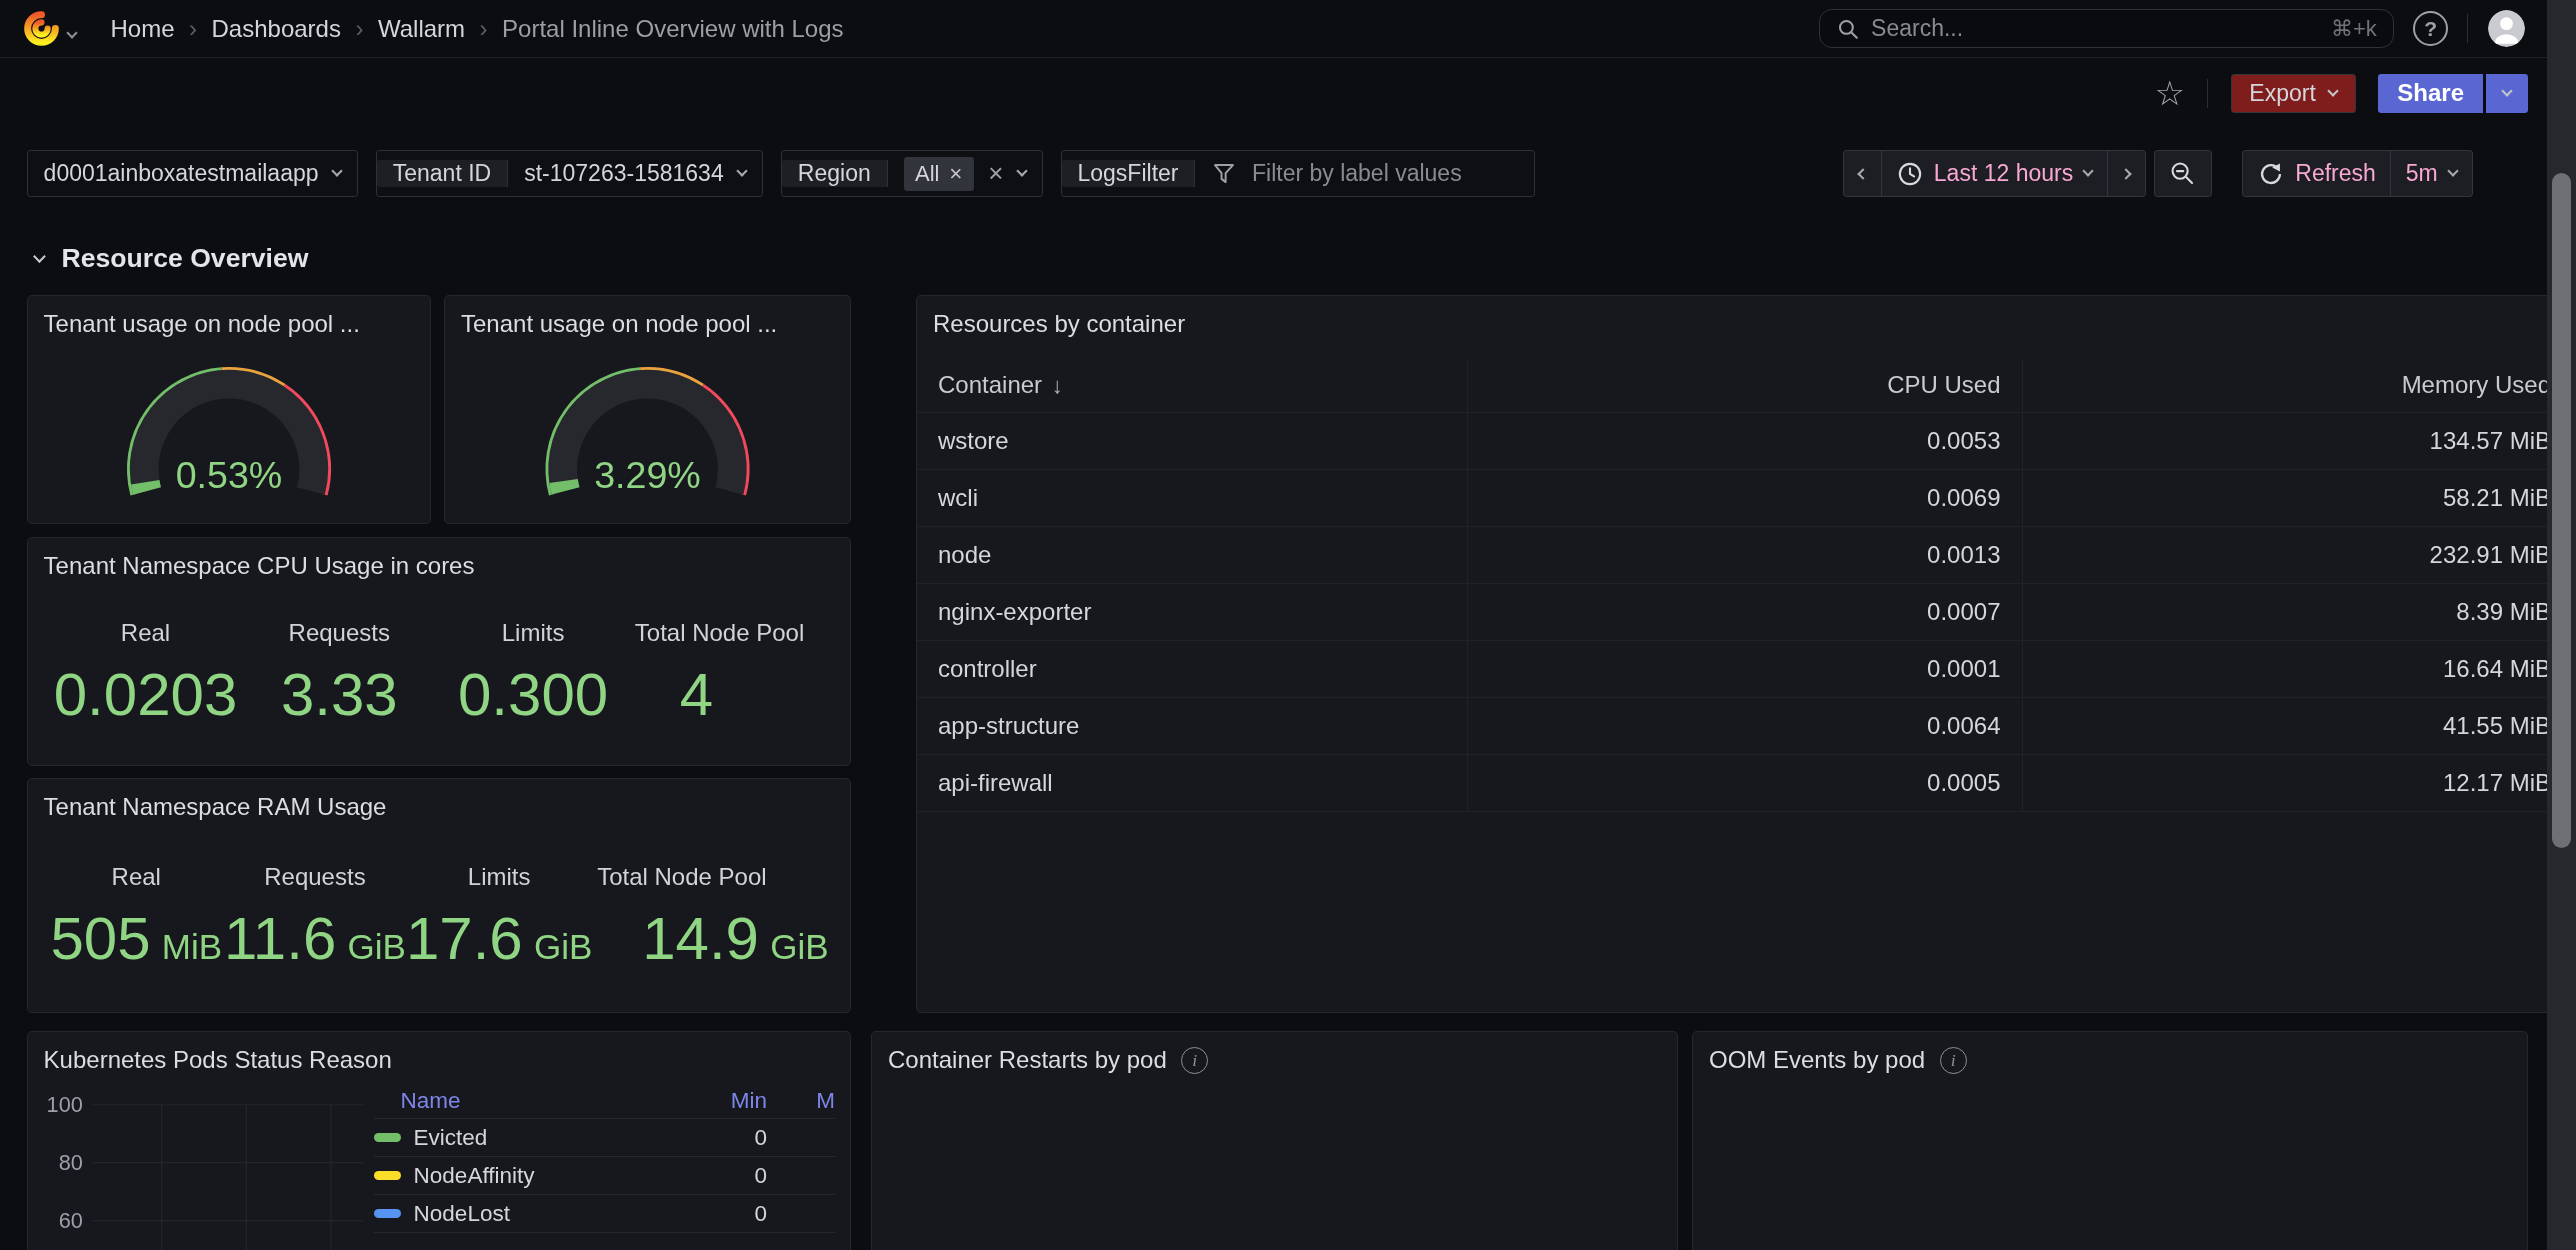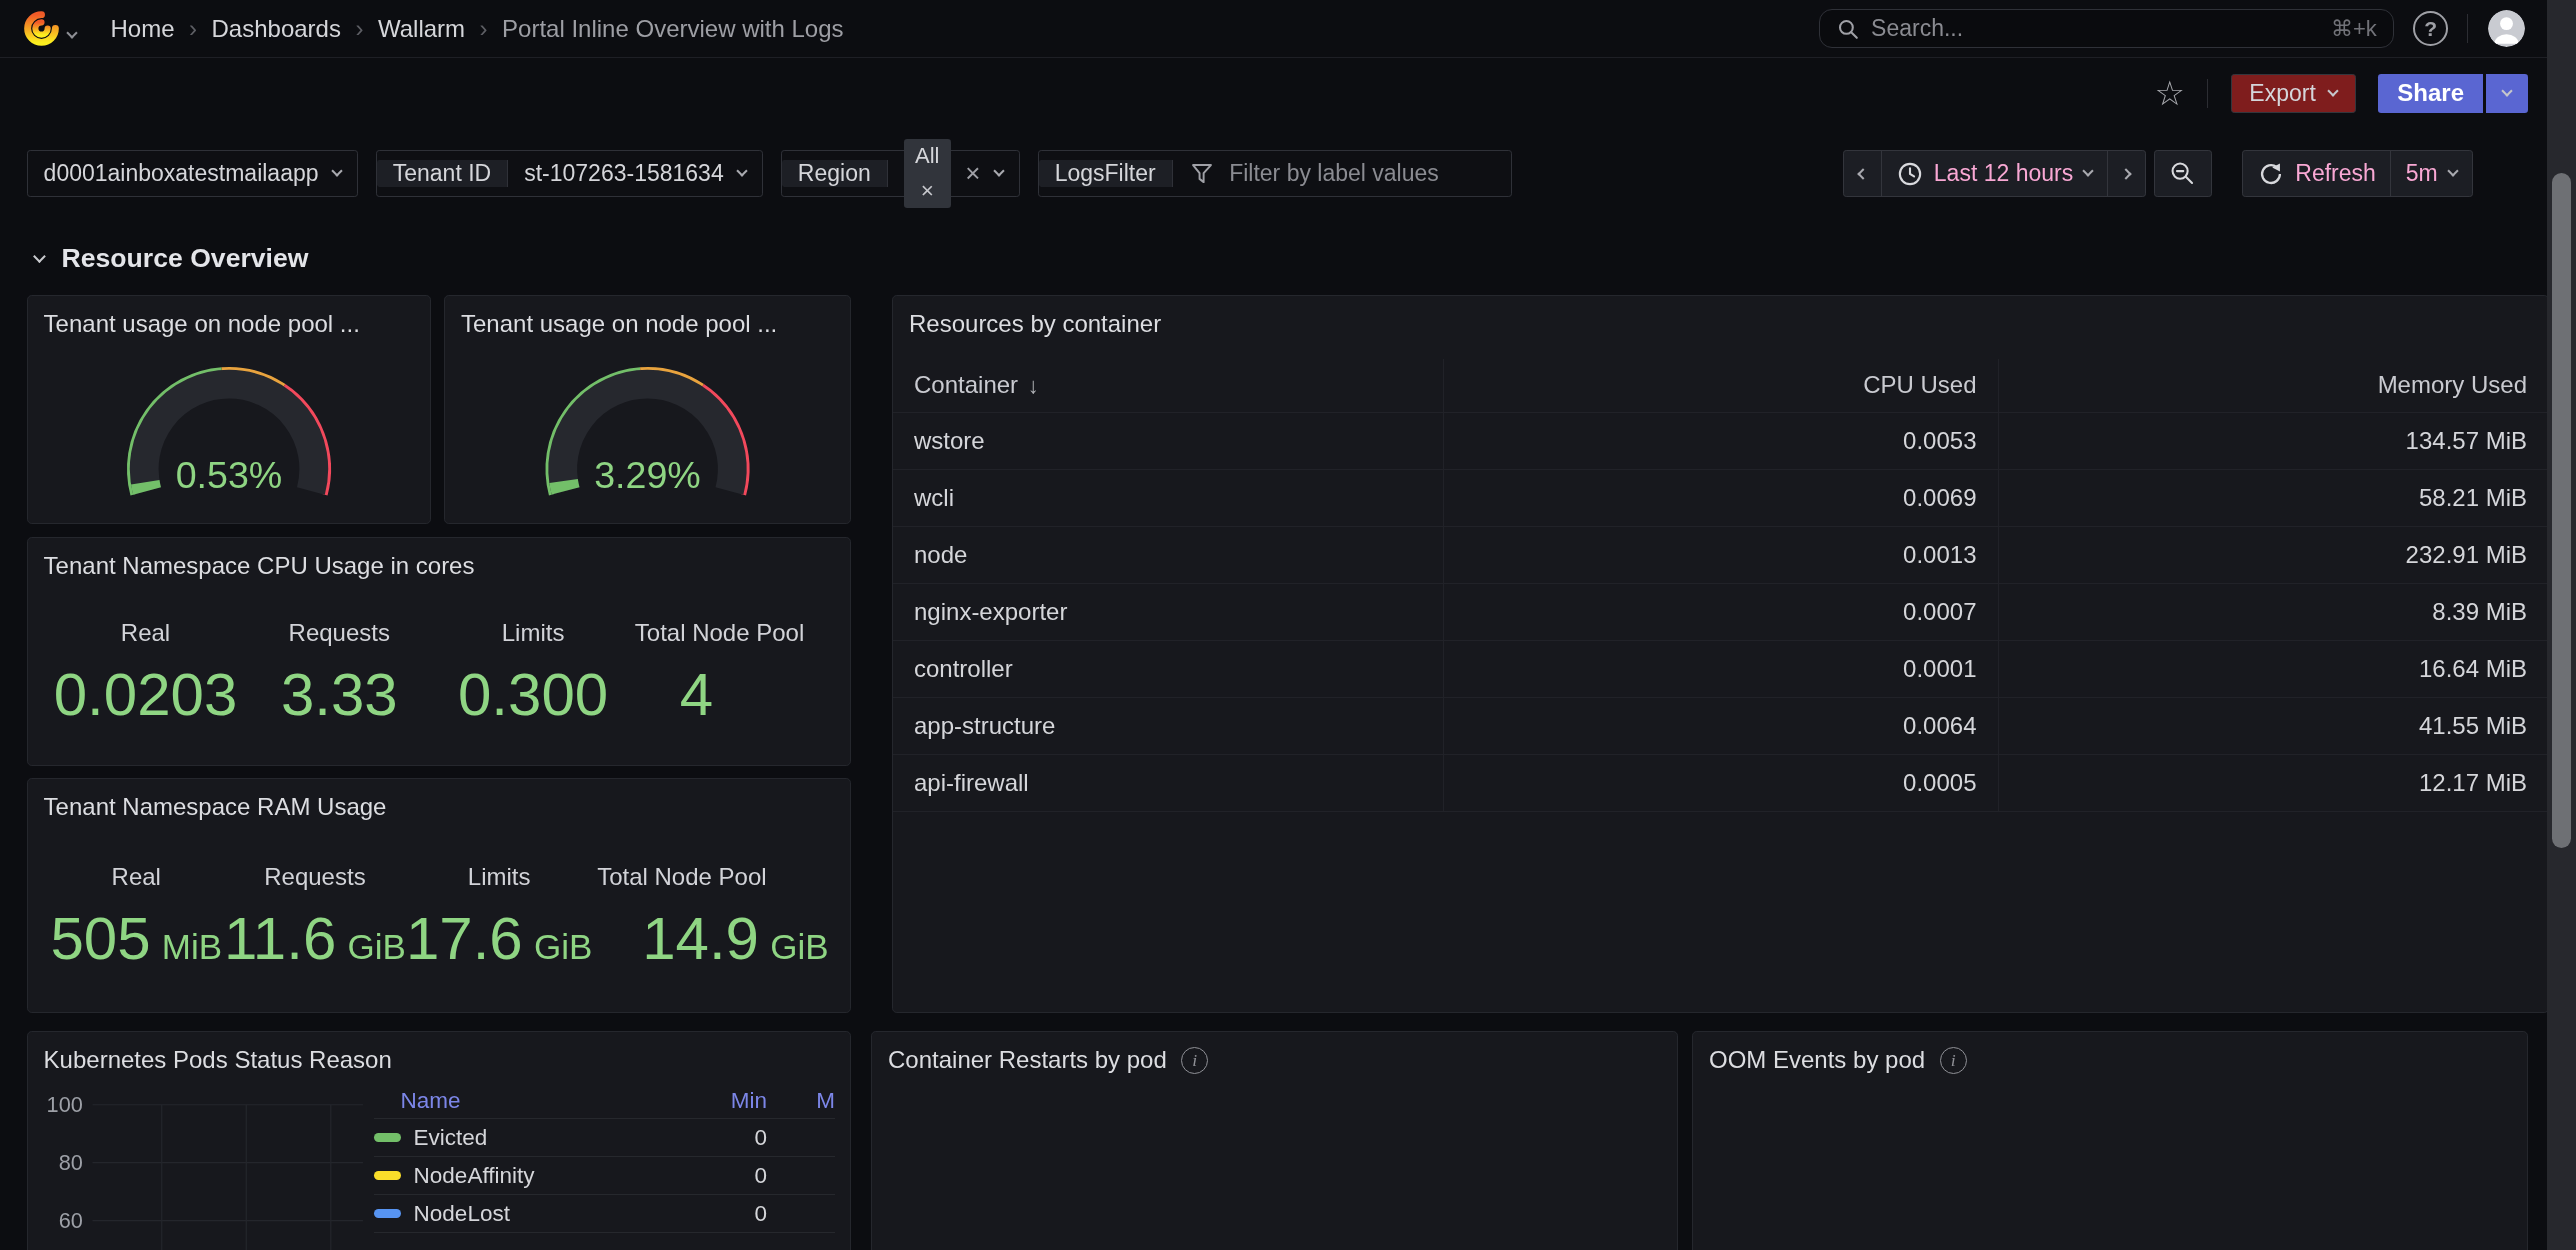--- a/index.html
+++ b/index.html
@@ -57,21 +57,21 @@
 
   
   .controls-row{position:absolute;top:150px;left:26.6px;display:flex;gap:17.7px;align-items:stretch;height:47px;}
   .ctrl{display:flex;align-items:center;border:0.8px solid #2f3138;border-radius:3.2px;background:#0e0f13;}
   .ctrl-label{display:flex;align-items:center;padding:0 16px;background:#1d1f25;color:#d5d6da;
     font-size:23px;border-right:0.8px solid #2f3138;border-radius:2.4px 0 0 2.4px;white-space:nowrap;}
   .ctrl-value{display:flex;align-items:center;gap:14.5px;padding:0 16px;font-size:23px;
     color:#d5d6da;cursor:pointer;white-space:nowrap;}
   .ctrl-value .chev,.tp-btn .chev{color:#a9aab0;}
   .chip{display:flex;align-items:center;gap:9.7px;background:#31343b;border-radius:3.2px;
-    padding:4px 11.3px;font-size:22px;flex-direction:column;}
+    padding:4px 11.3px;font-size:22px;}
   .chip .x::before{content:"\00D7";font-size:22.5px;color:#c6c7cc;}
   .clear-x::before{content:"\00D7";font-size:26px;color:#9fa0a6;}
   .lf-input{background:transparent;border:0;outline:0;color:#d5d6da;font-size:23px;
     font-family:inherit;width:266px;}
   .lf-input::placeholder{color:#8a8b91;}
 
   .time-controls{position:absolute;top:150px;left:1843px;display:flex;align-items:center;gap:8px;height:47px;}
   .btn-group{display:flex;align-items:stretch;border:0.8px solid #33353c;border-radius:3.2px;
     background:#1c1e24;overflow:hidden;height:47px;}
   .tp-btn{display:flex;align-items:center;justify-content:center;gap:11.3px;padding:0 14.5px;
@@ -88,21 +88,21 @@
   
   .panel{position:absolute;background:#17181d;border:0.8px solid #25272d;border-radius:4.8px;overflow:hidden;}
   .panel-title{height:52px;display:flex;align-items:center;padding:4.8px 16px 0 16px;font-size:24px;
     font-weight:500;color:#dcdde1;cursor:pointer;white-space:nowrap;}
   .info-icon{margin-left:14.5px;width:27px;height:27px;border-radius:50%;border:1.6px solid #8f9096;
     color:#8f9096;display:flex;align-items:center;justify-content:center;flex:none;}
   .info-icon::before{content:"i";font-size:17.7px;font-style:italic;font-family:"Liberation Serif",serif;}
 
   #p-gauge1{left:26.6px;top:295px;width:404px;height:229px;}
   #p-gauge2{left:444px;top:295px;width:407px;height:229px;}
-  #p-table{left:892px;top:295px;width:1657px;height:718px;}
+  #p-table{left:916px;top:295px;width:1657px;height:718px;}
   #p-cpu{left:26.6px;top:537px;width:824px;height:229px;}
   #p-ram{left:26.6px;top:778px;width:824px;height:235px;}
   #p-pods{left:26.6px;top:1031px;width:824px;height:274px;}
   #p-restarts{left:871px;top:1031px;width:807px;height:274px;}
   #p-oom{left:1692px;top:1031px;width:836px;height:274px;}
 
   .gauge{position:absolute;left:0;top:45px;width:100%;height:184px;}
 
   
   .gtable{position:absolute;left:0;top:63px;right:0;border-collapse:collapse;width:100%;

